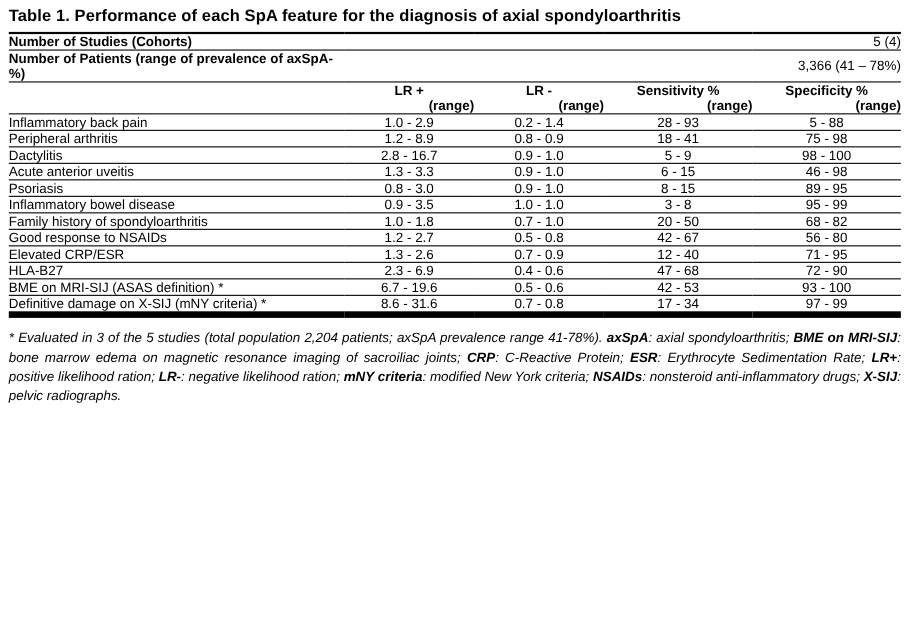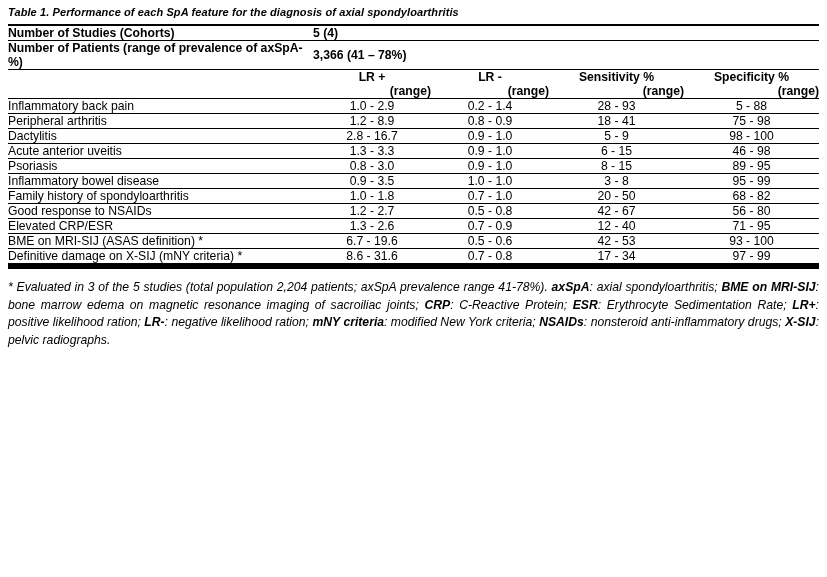--- a/index.html
+++ b/index.html
@@ -13,25 +13,24 @@
   }
   #page {
     width: 827px;
     height: 577px;
     position: relative;
     box-sizing: border-box;
     background: #ffffff;
     overflow: hidden;
   }
   .table-title {
-    font-size: 11px;
+    font-size: 15px;
     font-weight: bold;
     padding: 6px 20px 6px 8px;
     letter-spacing: 0.1px;
-    font-style: italic;
   }
   table.main {
     width: 811px;
     margin: 0 8px;
     border-collapse: collapse;
     table-layout: fixed;
     font-size: 12.2px;
   }
   table.main td {
     padding: 0;
@@ -45,22 +44,22 @@
   }
   .rule-thin-bottom {
     border-bottom: 6px solid #000000;
   }
   .cell-label {
     font-weight: bold;
     padding: 7px 4px 7px 6px;
     text-align: left;
   }
   .cell-value-wide {
-    text-align: left;
-    font-weight: bold;
+    text-align: right;
+    font-weight: normal;
     padding: 7px 4px;
   }
   .hdr {
     text-align: center;
     font-weight: bold;
     padding: 8px 4px 2px 4px;
   }
   .hdr-sub {
     text-align: right;
     font-weight: bold;
@@ -186,20 +185,27 @@
         <td class="row-val rule-thin">56 - 80</td>
       </tr>
       <tr>
         <td class="row-label rule-thin">Elevated CRP/ESR</td>
         <td class="row-val rule-thin">1.3 - 2.6</td>
         <td class="row-val rule-thin">0.7 - 0.9</td>
         <td class="row-val rule-thin">12 - 40</td>
         <td class="row-val rule-thin">71 - 95</td>
       </tr>
       <tr>
+        <td class="row-label rule-thin">HLA-B27</td>
+        <td class="row-val rule-thin">2.3 - 6.9</td>
+        <td class="row-val rule-thin">0.4 - 0.6</td>
+        <td class="row-val rule-thin">47 - 68</td>
+        <td class="row-val rule-thin">72 - 90</td>
+      </tr>
+      <tr>
         <td class="row-label rule-thin">BME on MRI-SIJ (ASAS definition) *</td>
         <td class="row-val rule-thin">6.7 - 19.6</td>
         <td class="row-val rule-thin">0.5 - 0.6</td>
         <td class="row-val rule-thin">42 - 53</td>
         <td class="row-val rule-thin">93 - 100</td>
       </tr>
       <tr>
         <td class="row-label rule-thin rule-thin-bottom">Definitive damage on X-SIJ (mNY criteria) *</td>
         <td class="row-val rule-thin rule-thin-bottom">8.6 - 31.6</td>
         <td class="row-val rule-thin rule-thin-bottom">0.7 - 0.8</td>

